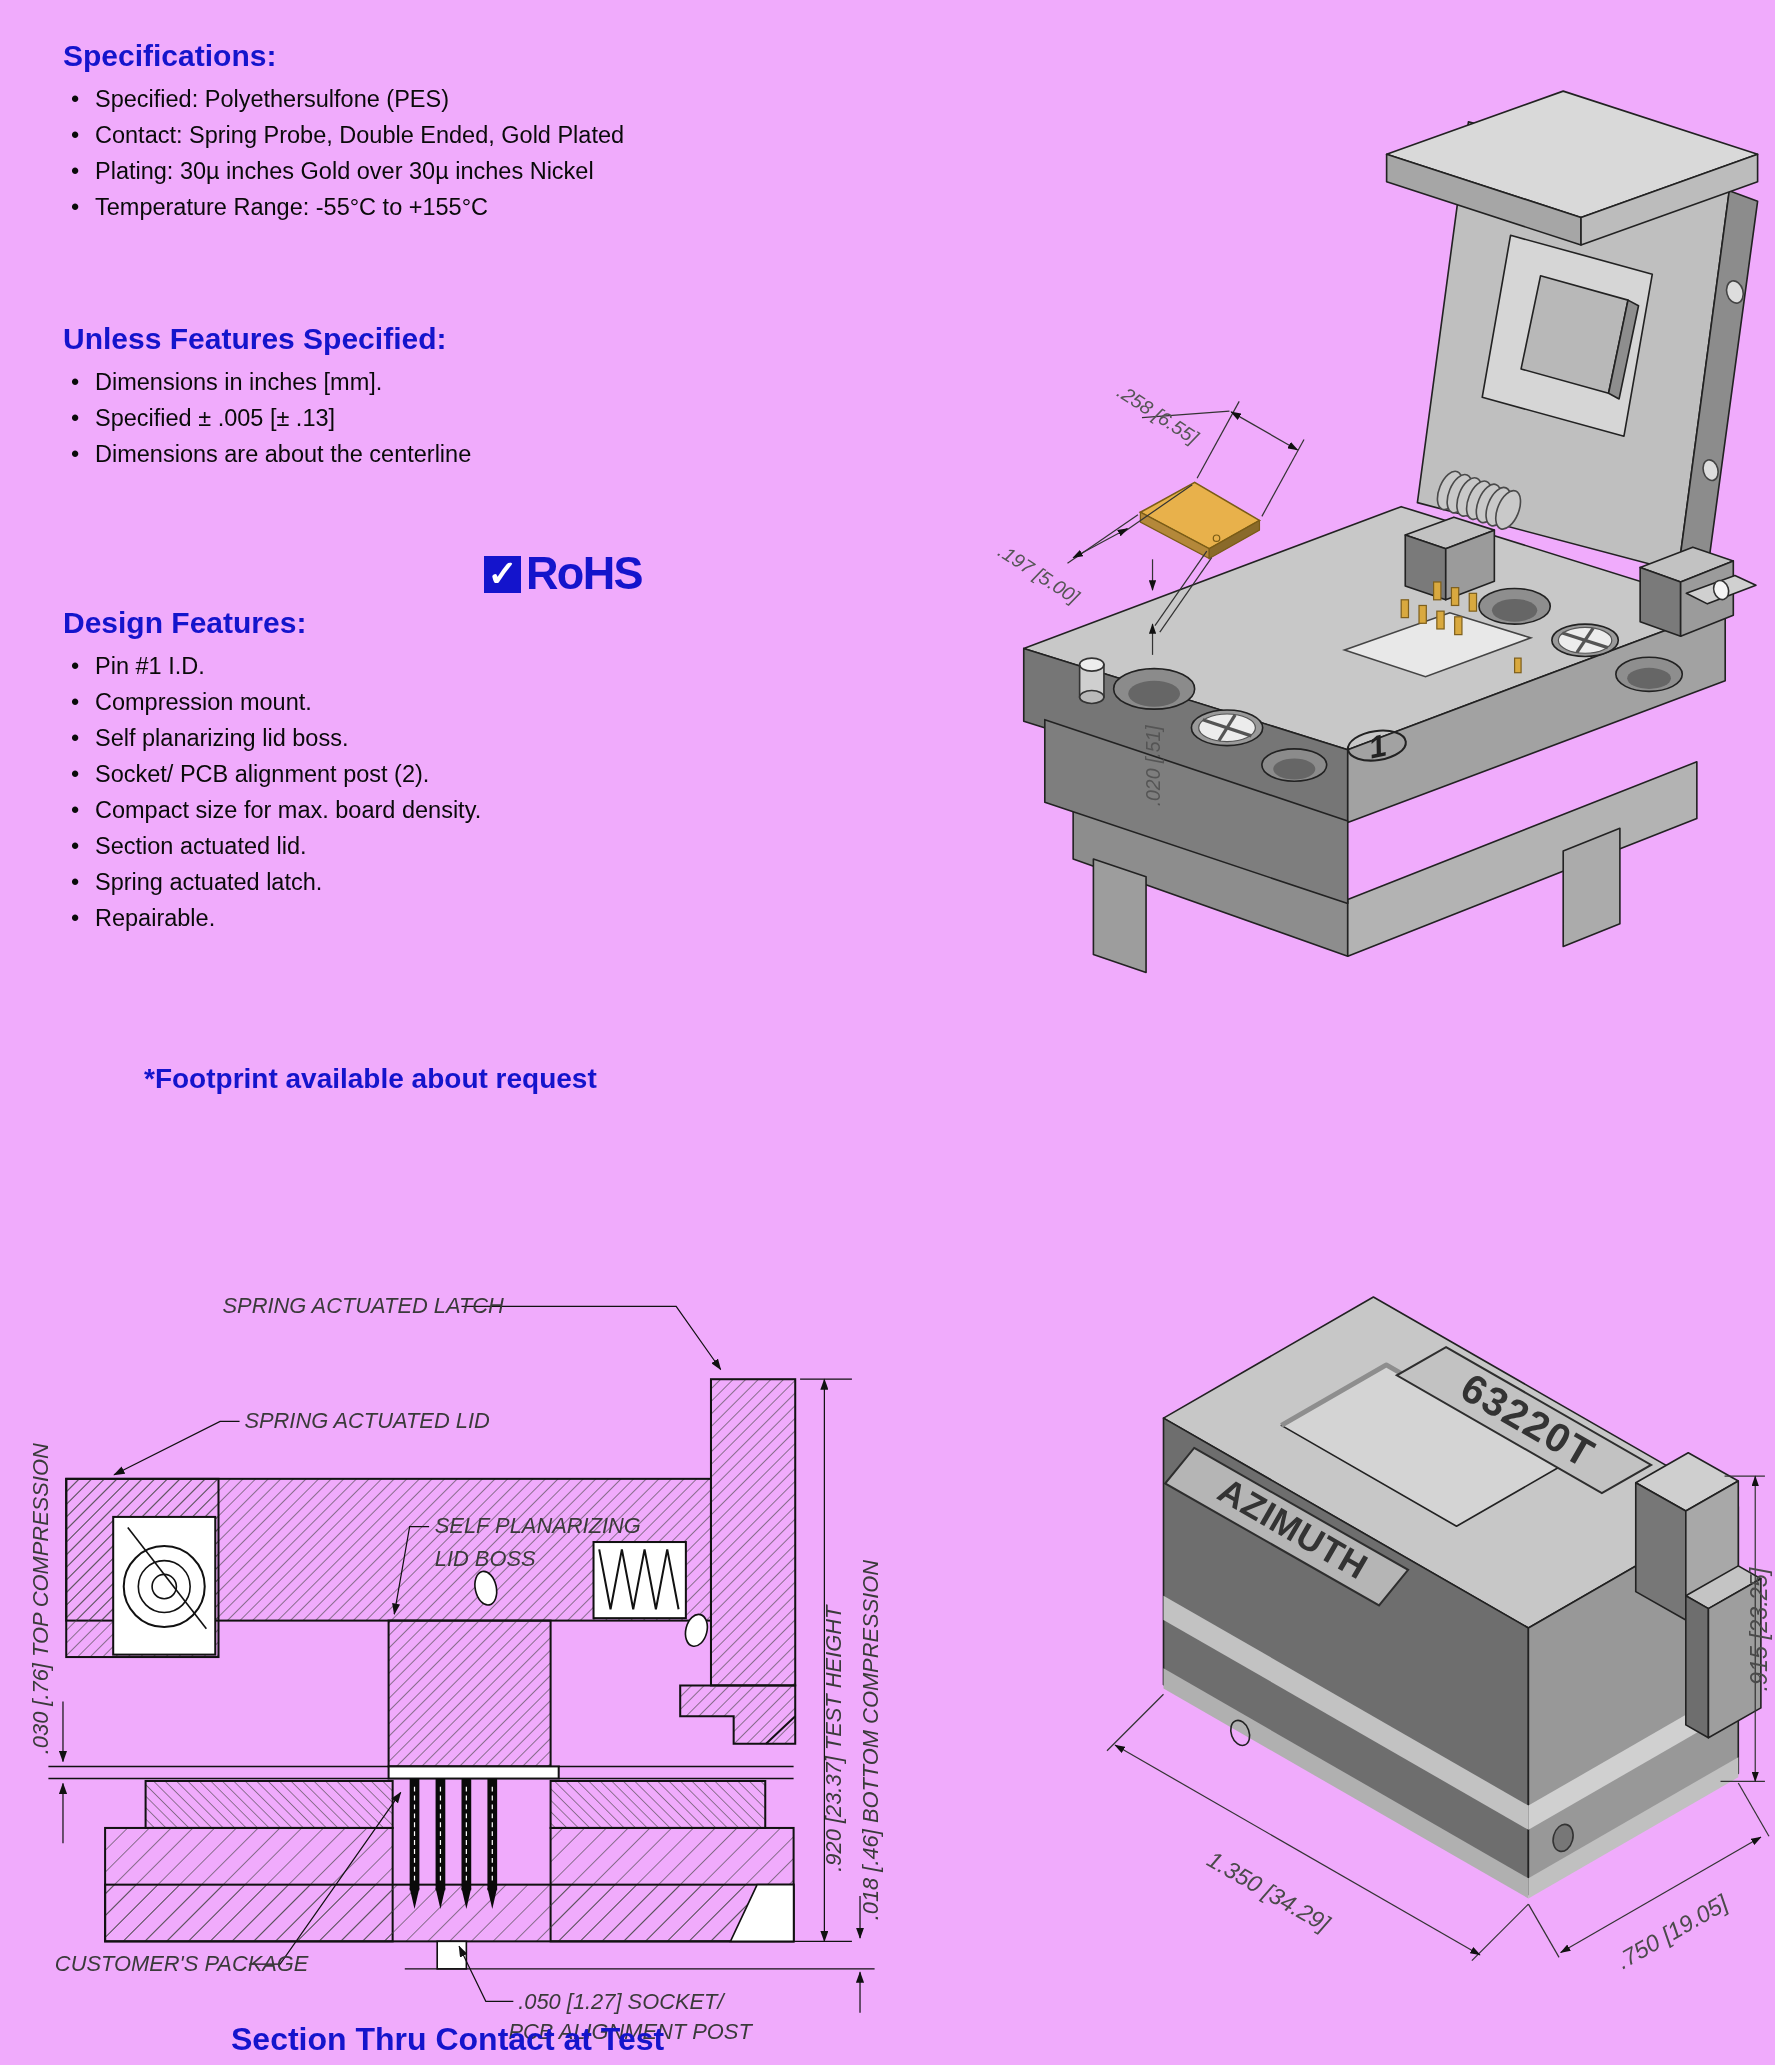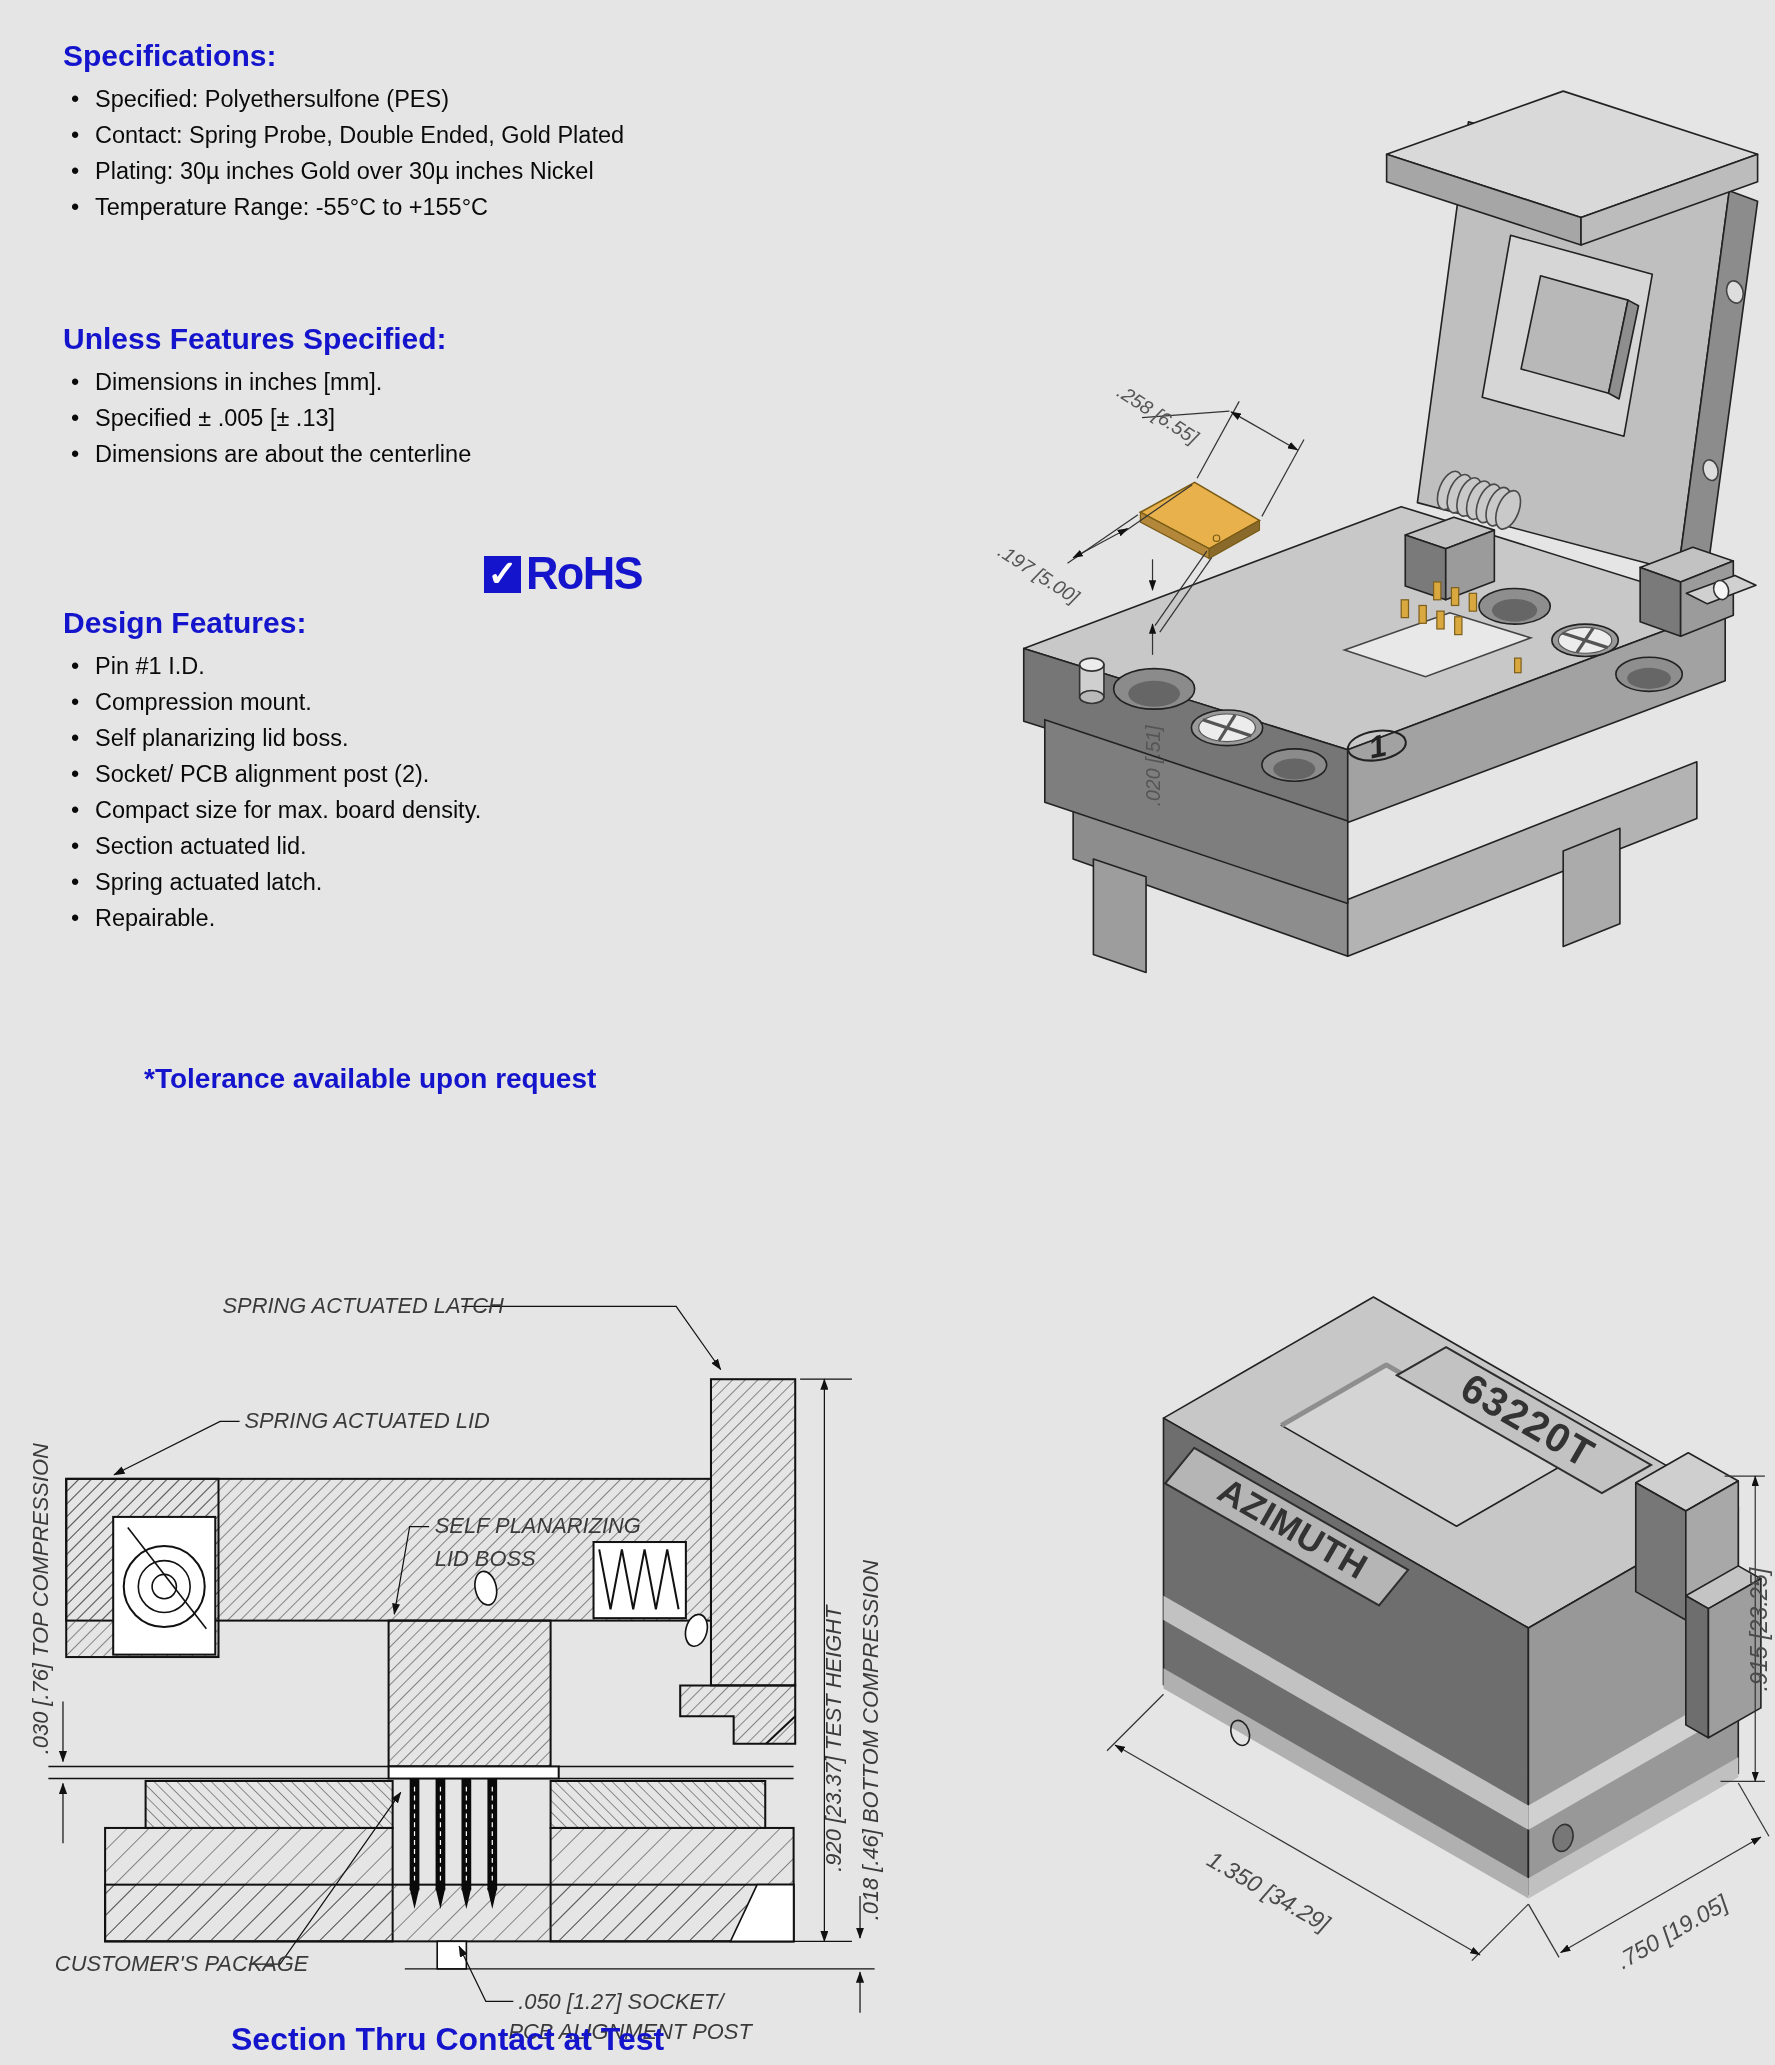--- a/index.html
+++ b/index.html
@@ -1,16 +1,16 @@
 <!DOCTYPE html>
 <html style="font-size:13px"><head>
 <meta charset="utf-8">
 <style>
   html,body{margin:0;padding:0;background:#fff;}
-  #page{position:relative;width:1776px;height:2066px;background:#e5e5e5;
+  #page{position:relative;width:1776px;height:2066px;background:#f0abfc;
         font-family:"Liberation Sans",sans-serif;overflow:hidden;color:#0a0a0a;}
   .abs{position:absolute;}
   .blue-h{font-weight:bold;font-size:30px;color:#1414cc;}
   .bullets{list-style:none;margin:8px 0 0 0;padding:0;font-size:23.5px;color:#0a0a0a;}
   .bullets li{line-height:36px;padding-left:32px;position:relative;}
   .bullets li::before{content:"\2022";position:absolute;left:8px;top:0;}
   #rohs-logo{display:flex;align-items:center;gap:4.9px;}
   #rohs-box{width:37px;height:37px;background:#1414cc;display:flex;align-items:center;justify-content:center;
             color:#fff;font-size:36px;font-weight:bold;line-height:1;}
   #rohs-text{font-size:45px;font-weight:bold;color:#1414cc;letter-spacing:-1.6px;transform:scaleY(1.02);}
@@ -62,21 +62,21 @@
       <li>Compression mount.</li>
       <li>Self planarizing lid boss.</li>
       <li>Socket/ PCB alignment post (2).</li>
       <li>Compact size for max. board density.</li>
       <li>Section actuated lid.</li>
       <li>Spring actuated latch.</li>
       <li>Repairable.</li>
     </ul>
   </div>
 
-  <div id="footnote" class="abs" style="left:144px;top:1063px;">*Tolerance available upon request</div>
+  <div id="footnote" class="abs" style="left:144px;top:1063px;">*Footprint available about request</div>
 
   <svg style="left:996px;top:49px;" width="778" height="972" viewBox="0 0 960 1200">
     <defs>
       <marker id="aE1" markerWidth="13" markerHeight="9" refX="12" refY="4.5" orient="auto" markerUnits="userSpaceOnUse">
         <path d="M0,0 L13,4.5 L0,9 z" fill="#111"></path>
         </marker>
       <marker id="aS1" markerWidth="13" markerHeight="9" refX="12" refY="4.5" orient="auto-start-reverse" markerUnits="userSpaceOnUse">
         <path d="M0,0 L13,4.5 L0,9 z" fill="#111"></path>
         </marker>
     </defs>

